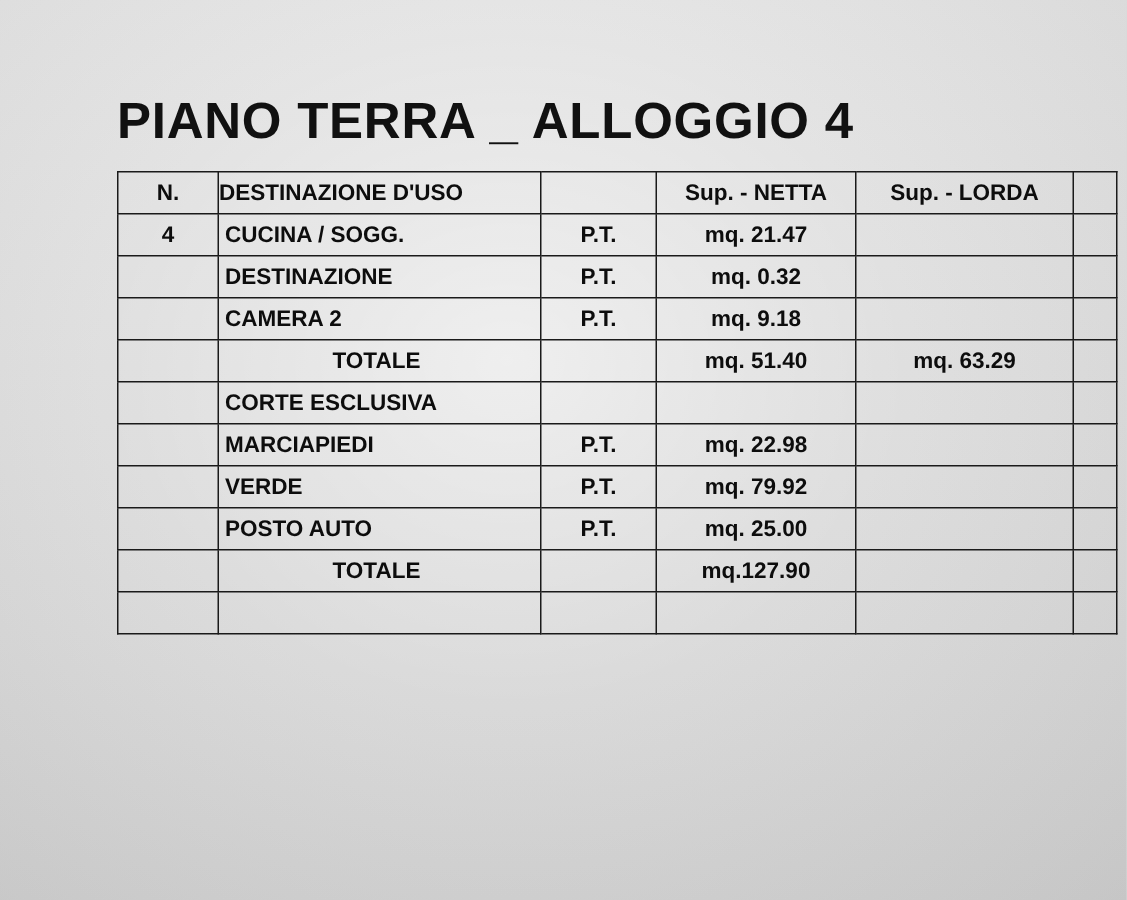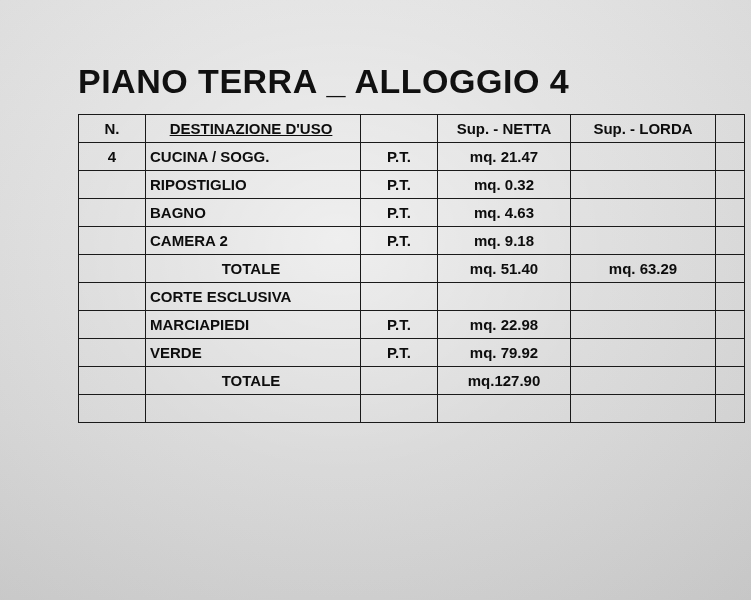--- a/index.html
+++ b/index.html
@@ -90,21 +90,21 @@
     white-space: nowrap;
     overflow: hidden;
   }
   .c-n      { width: 58px;  text-align: center; }
   .c-dest   { width: 210px; text-align: left; padding-left: 10px; }
   .c-pt     { width: 68px;  text-align: center; margin-left: 44px; }
   .c-netta  { width: 124px; text-align: center; }
   .c-lorda  { width: 136px; text-align: center; margin-left: 15px; }
   .c-extra  { width: 20px;  }
   thead td { text-align: center; }
-  thead td.c-dest { text-align: center; padding-left: 0; text-decoration: underline; }
+  thead td.c-dest { text-align: left; padding-left: 0; }
   .row-total td.c-dest { text-align: center; padding-left: 0; margin-top: 36px; }
   .thick-top td { border-top: 2px solid #111; }
   .empty-row td { height: 27px; }
 </style>
 </head>
 <body>
 
 <div class="page">
   <div class="paper-shade"></div>
 
@@ -126,31 +126,23 @@
       <tr class="thick-top">
         <td class="c-n">4</td>
         <td class="c-dest">CUCINA / SOGG.</td>
         <td class="c-pt">P.T.</td>
         <td class="c-netta">mq. 21.47</td>
         <td class="c-lorda"></td>
         <td class="c-extra"></td>
       </tr>
       <tr>
         <td class="c-n"></td>
-        <td class="c-dest">RIPOSTIGLIO</td>
+        <td class="c-dest">DESTINAZIONE</td>
         <td class="c-pt">P.T.</td>
         <td class="c-netta">mq.  0.32</td>
-        <td class="c-lorda"></td>
-        <td class="c-extra"></td>
-      </tr>
-      <tr>
-        <td class="c-n"></td>
-        <td class="c-dest">BAGNO</td>
-        <td class="c-pt">P.T.</td>
-        <td class="c-netta">mq.  4.63</td>
         <td class="c-lorda"></td>
         <td class="c-extra"></td>
       </tr>
       <tr>
         <td class="c-n"></td>
         <td class="c-dest">CAMERA 2</td>
         <td class="c-pt">P.T.</td>
         <td class="c-netta">mq.  9.18</td>
         <td class="c-lorda"></td>
         <td class="c-extra"></td>
@@ -177,20 +169,28 @@
         <td class="c-pt">P.T.</td>
         <td class="c-netta">mq. 22.98</td>
         <td class="c-lorda"></td>
         <td class="c-extra"></td>
       </tr>
       <tr>
         <td class="c-n"></td>
         <td class="c-dest">VERDE</td>
         <td class="c-pt">P.T.</td>
         <td class="c-netta">mq. 79.92</td>
+        <td class="c-lorda"></td>
+        <td class="c-extra"></td>
+      </tr>
+      <tr>
+        <td class="c-n"></td>
+        <td class="c-dest">POSTO AUTO</td>
+        <td class="c-pt">P.T.</td>
+        <td class="c-netta">mq. 25.00</td>
         <td class="c-lorda"></td>
         <td class="c-extra"></td>
       </tr>
       <tr class="row-total">
         <td class="c-n"></td>
         <td class="c-dest">TOTALE</td>
         <td class="c-pt"></td>
         <td class="c-netta">mq.127.90</td>
         <td class="c-lorda"></td>
         <td class="c-extra"></td>

